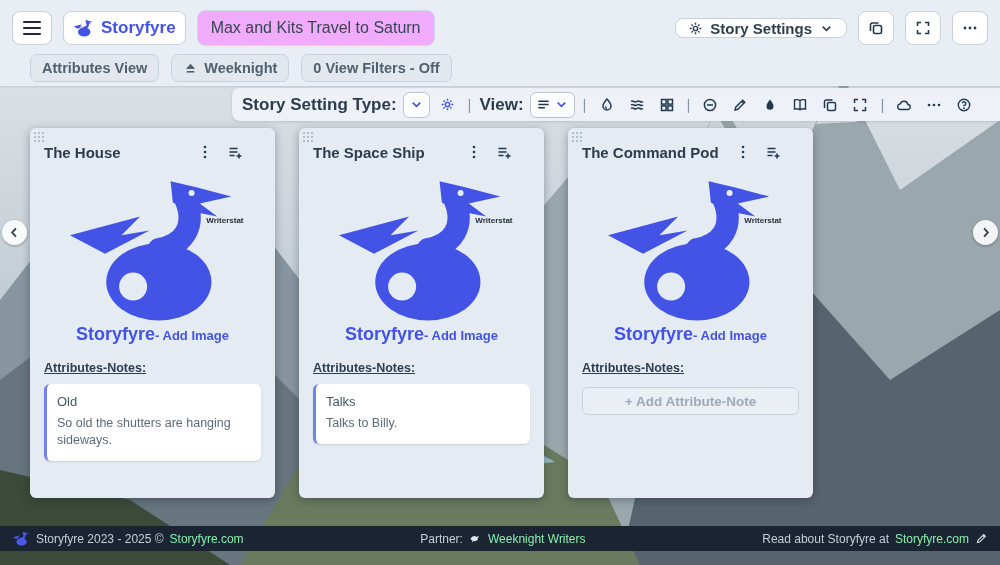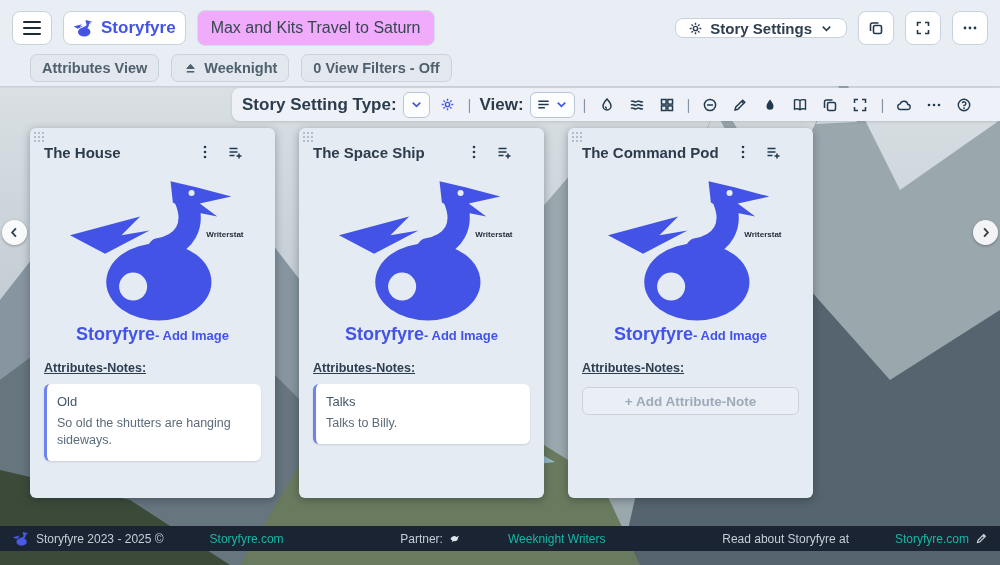--- a/index.html
+++ b/index.html
@@ -51,21 +51,21 @@
   .cards{position:absolute;top:128px;left:30px;display:flex;gap:24px;z-index:3;}
   .card{position:relative;width:245px;height:370px;background:#e5ebf2;border-radius:6px;
         box-shadow:0 2px 8px rgba(15,25,35,.35);}
   .drag-dots{position:absolute;top:4px;left:4px;display:grid;grid-template-columns:repeat(3,4px);
         grid-auto-rows:4px;cursor:grab;}
   .drag-dots i{width:2.2px;height:2.2px;border-radius:50%;background:#9fb0bf;}
   .card-head{display:flex;align-items:center;gap:6px;padding:12px 28px 0 14px;}
   .card-title{flex:1;font-size:15px;font-weight:600;color:#2d3c4c;}
   .logo-wrap{position:relative;width:190px;height:152px;margin:8px auto 0 auto;}
   .logo-big{width:190px;height:152px;color:#4353e6;fill:#4353e6;}
-  .watermark{position:absolute;right:4px;top:58px;font-size:8px;font-weight:600;color:#1e2a38;}
+  .watermark{position:absolute;right:4px;top:44px;font-size:8px;font-weight:600;color:#1e2a38;}
   .brand-line{display:flex;justify-content:center;align-items:baseline;margin-top:0;cursor:pointer;}
   .brand-big{font-size:18px;font-weight:800;color:#4353e6;}
   .add-image{font-size:13px;font-weight:700;color:#4353e6;}
   .attr-label{margin:16px 14px 0 14px;font-size:12.5px;font-weight:bold;color:#2c3e50;
         text-decoration:underline;}
   .note-box{margin:9px 14px 0 14px;background:#fff;border-radius:6px;border-left:3px solid #6f83ea;
         padding:10px 10px 12px 10px;box-shadow:0 1px 2px rgba(0,0,0,.12);cursor:pointer;}
   .note-title{font-size:13px;color:#44566a;}
   .note-body{font-size:12.5px;color:#5a6b7b;margin-top:6px;line-height:1.35;}
   .add-note-btn{margin:12px 14px 0 14px;height:28px;display:flex;align-items:center;justify-content:center;
@@ -76,21 +76,21 @@
   .nav{position:absolute;top:220px;width:25px;height:25px;border-radius:50%;background:rgba(255,255,255,.88);
         border:none;display:flex;align-items:center;justify-content:center;color:#333f4b;cursor:pointer;
         box-shadow:0 1px 3px rgba(0,0,0,.3);z-index:6;padding:0;}
   .nav.prev{left:2px;} .nav.next{left:973px;}
 
   
   .footer{position:absolute;left:0;right:0;bottom:14px;height:25px;background:#1a2432;display:flex;
         align-items:center;padding:0 12px;font-size:12px;color:#c5ced8;z-index:6;}
   .f-left,.f-right,.f-center{display:flex;align-items:center;gap:6px;white-space:nowrap;}
   .f-center{flex:1;justify-content:center;}
-  .f-link{color:#14b8a6;cursor:pointer;margin-left:40px;}
+  .f-link{color:#86efac;cursor:pointer;}
   .logo-ft{width:18px;height:15px;color:#4a5ae8;fill:#4a5ae8;}
   .bird{width:13px;height:13px;fill:#dfe5ec;}
   .pencil-ft{width:13px;height:13px;color:#d4dae2;}
 </style>
 </head>
 <body>
 
 <svg width="0" height="0" style="position:absolute">
   <defs>
     <symbol id="dragon" viewBox="0 0 150 130">

